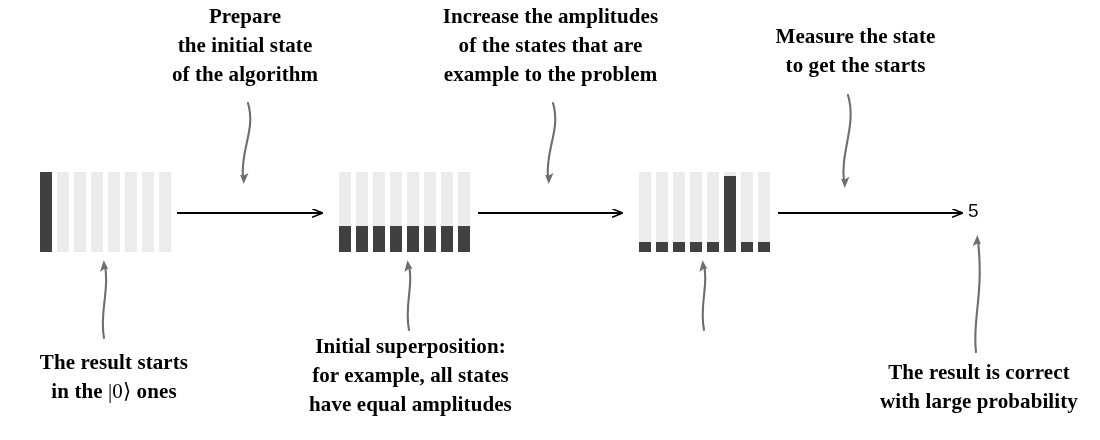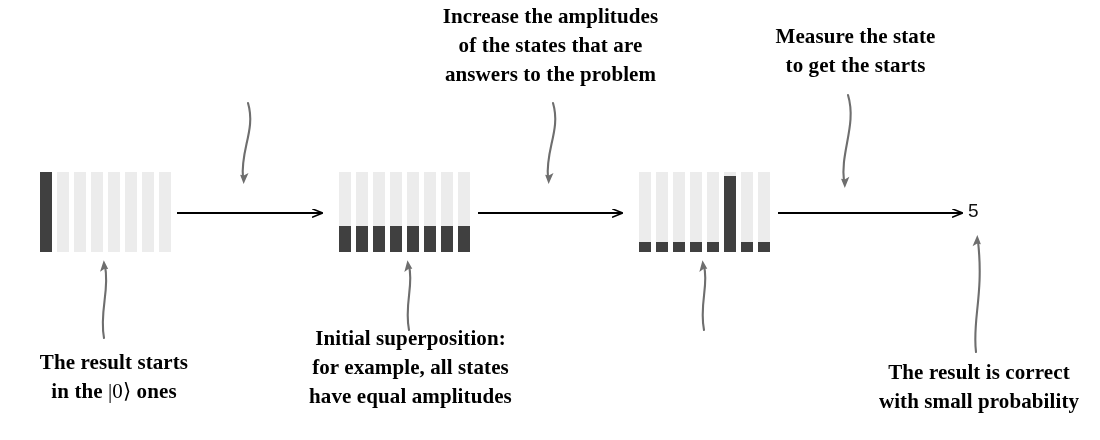--- a/index.html
+++ b/index.html
@@ -65,24 +65,27 @@
   .ket {
     font-family: "Liberation Serif", "DejaVu Serif", serif;
     font-weight: normal;
   }
 </style>
 </head>
 <body>
 
 <div id="canvas">
 
+  <div class="caption" style="left:130px; top:2px; width:230px;">Prepare
+the initial state
+of the algorithm</div>
 
   <div class="caption" style="left:398px; top:2px; width:305px;">Increase the amplitudes
 of the states that are
-answers to the problem</div>
+example to the problem</div>
 
   <div class="caption" style="left:738px; top:22px; width:235px;">Measure the state
 to get the starts</div>
 
   <div class="state-group" style="left:40px; top:172px; height:80px;">
     <span class="bar" style="height:80px;">
         <span class="bar-fill" style="height:100%;"></span>
       </span>
     <span class="bar" style="height:80px;">
         <span class="bar-fill" style="height:0%;"></span>
@@ -208,21 +211,21 @@
     </g>
 
     <g>
       <path d="M976,352 C972,320 984,295 978,241" fill="none" stroke="#6e6e6e" stroke-width="2.1" stroke-linecap="round" marker-end="url(#grayhead)"></path>
     </g>
   </svg>
 
   <div class="caption" style="left:0px; top:348px; width:228px;"><span>The result starts
 in the </span><span class="ket">|0⟩</span><span> ones</span></div>
 
-  <div class="caption" style="left:268px; top:324px; width:285px;">Initial superposition:
+  <div class="caption" style="left:268px; top:332px; width:285px;">Initial superposition:
 for example, all states
 have equal amplitudes</div>
 
 
   <div class="caption" style="left:858px; top:358px; width:242px;">The result is correct
-with small probability</div>
+with large probability</div>
 
 </div>
 
 </body></html>

